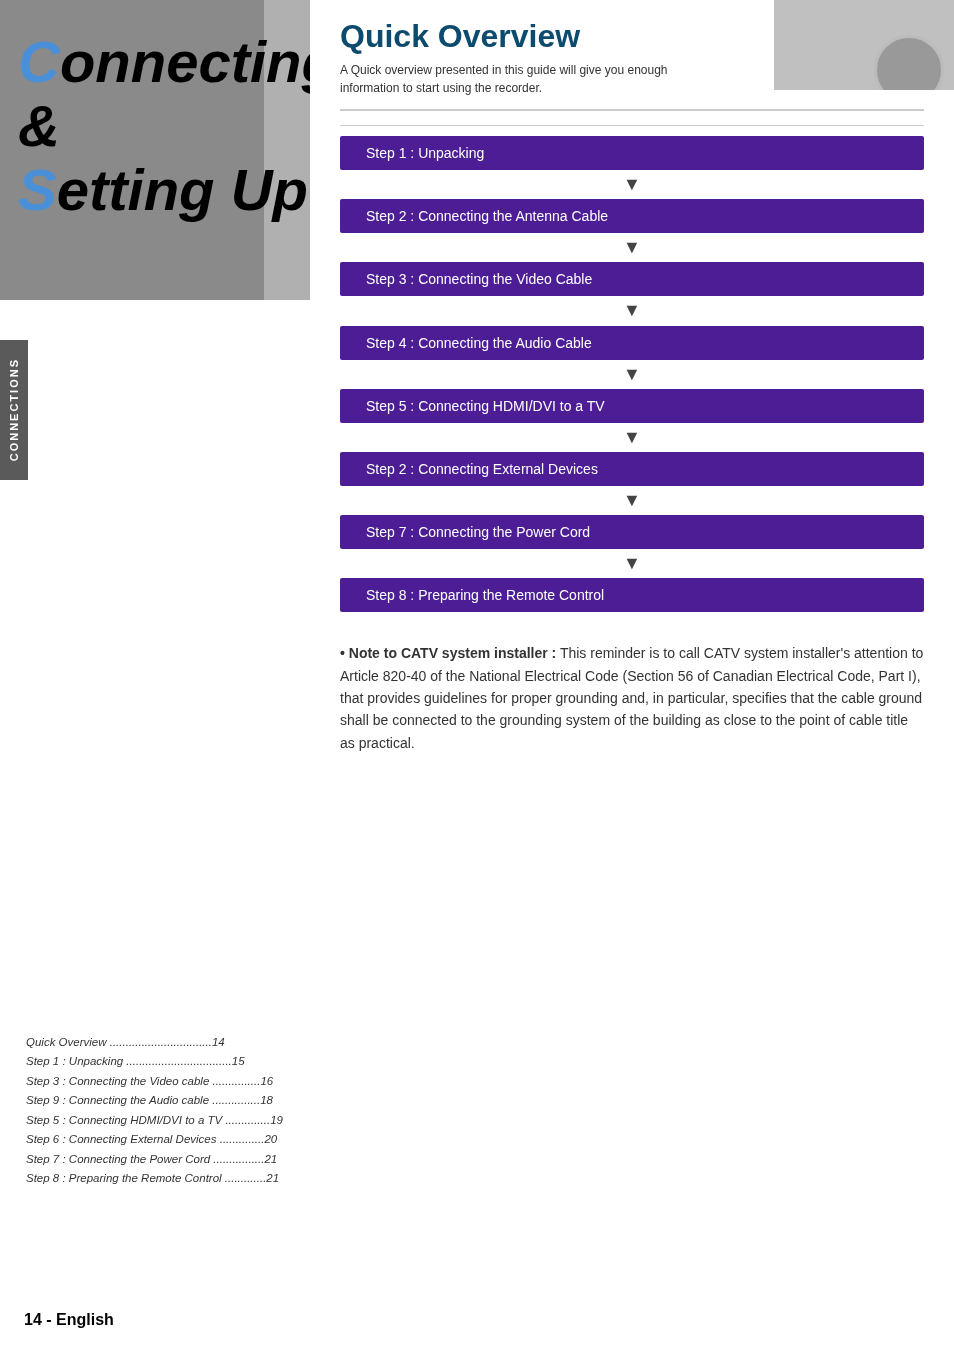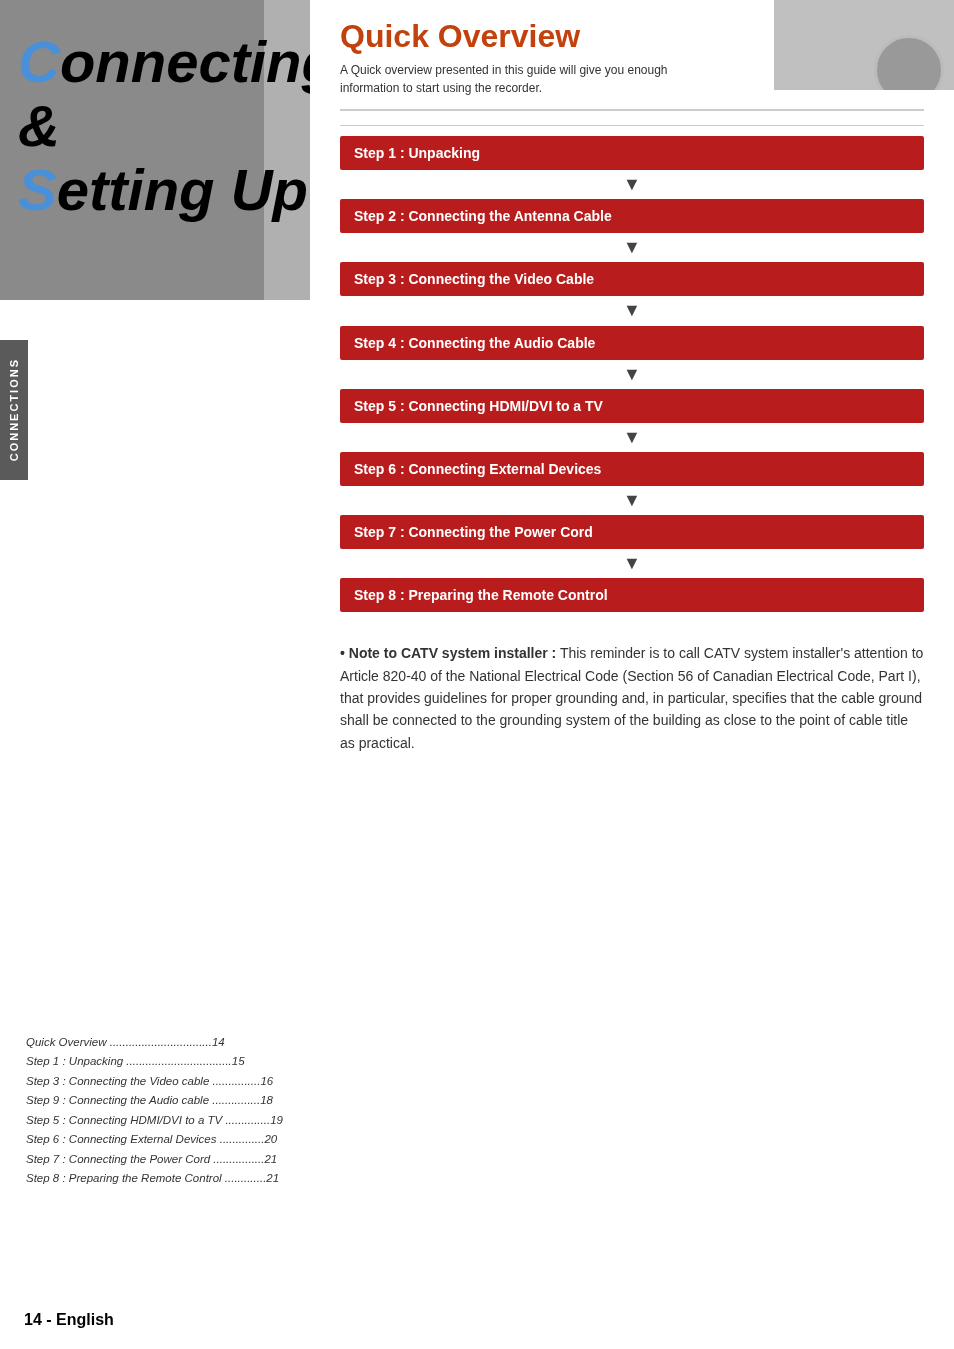--- a/index.html
+++ b/index.html
@@ -141,44 +141,44 @@
       width: 70px;
       height: 70px;
       border-radius: 50%;
       background: #999;
       border: 3px solid #bbb;
     }
 
     .quick-overview-title {
       font-size: 32px;
       font-weight: 900;
-      color: #c2410c;
+      color: #0c4a6e;
       position: relative;
       z-index: 1;
     }
 
     .quick-overview-desc {
       font-size: 12px;
       color: #333;
       line-height: 1.5;
       margin-top: 6px;
       max-width: 370px;
     }
 
     
     .steps-container {
       margin-top: 10px;
     }
 
     .step-box {
-      background: #b91c1c;
+      background: #4c1d95;
       color: #fff;
-      font-weight: bold;
+      font-weight: normal;
       font-size: 14px;
-      padding: 9px 14px;
+      padding: 9px 26px;
       margin-bottom: 0;
       border-radius: 2px;
     }
 
     .step-arrow {
       text-align: center;
       font-size: 18px;
       color: #444;
       line-height: 1.4;
       margin: 2px 0;
@@ -253,21 +253,21 @@
 
     <div class="step-box">Step 3 : Connecting the Video Cable</div>
     <div class="step-arrow">▼</div>
 
     <div class="step-box">Step 4 : Connecting the Audio Cable</div>
     <div class="step-arrow">▼</div>
 
     <div class="step-box">Step 5 : Connecting HDMI/DVI to a TV</div>
     <div class="step-arrow">▼</div>
 
-    <div class="step-box">Step 6 : Connecting External Devices</div>
+    <div class="step-box">Step 2 : Connecting External Devices</div>
     <div class="step-arrow">▼</div>
 
     <div class="step-box">Step 7 : Connecting the Power Cord</div>
     <div class="step-arrow">▼</div>
 
     <div class="step-box">Step 8 : Preparing the Remote Control</div>
 
   </div>
 
   <div class="note-section">

